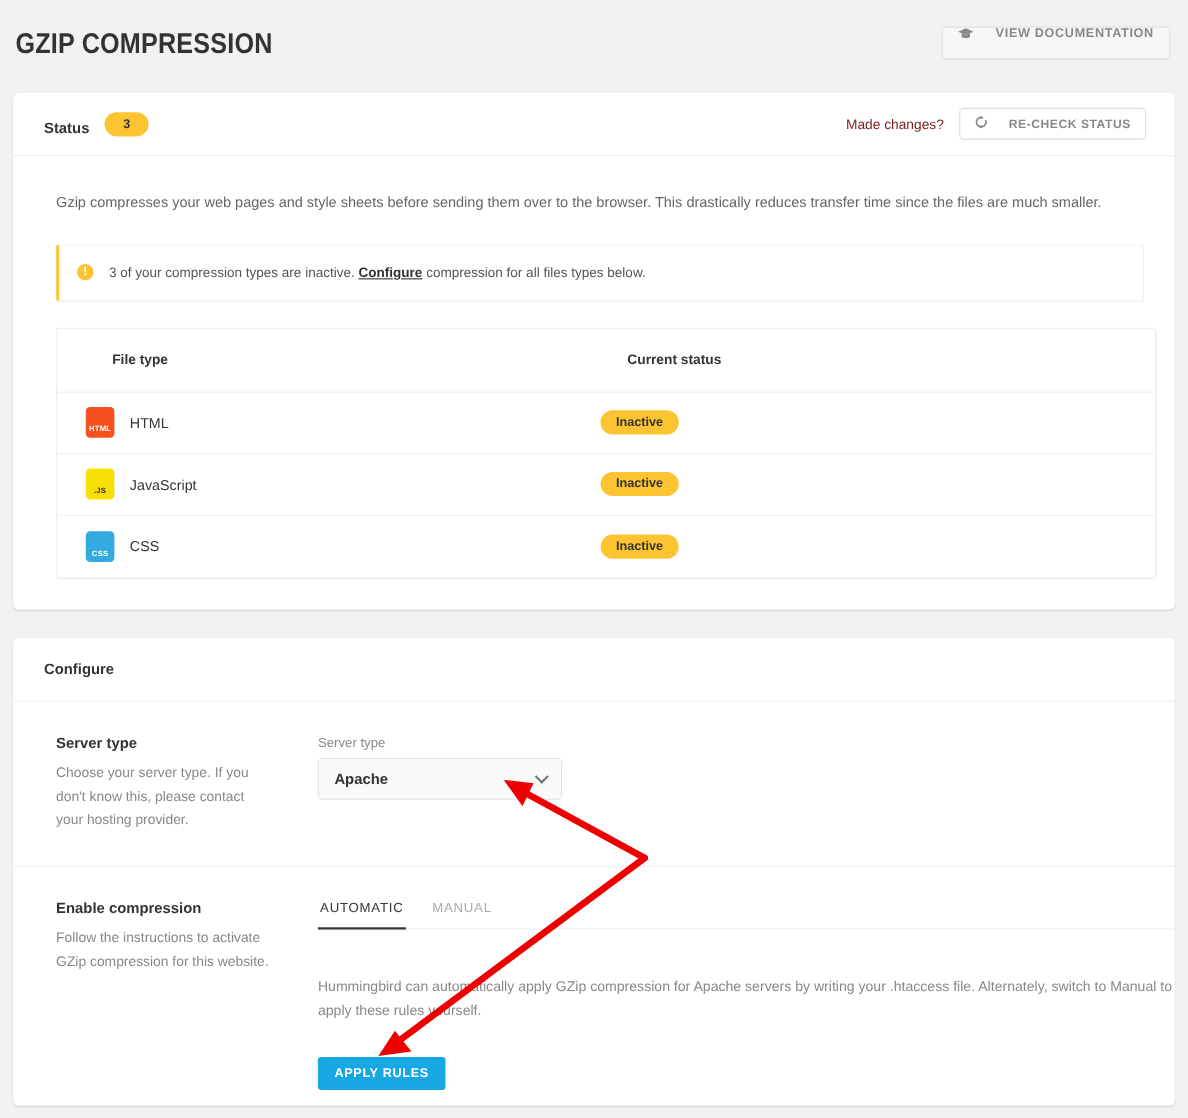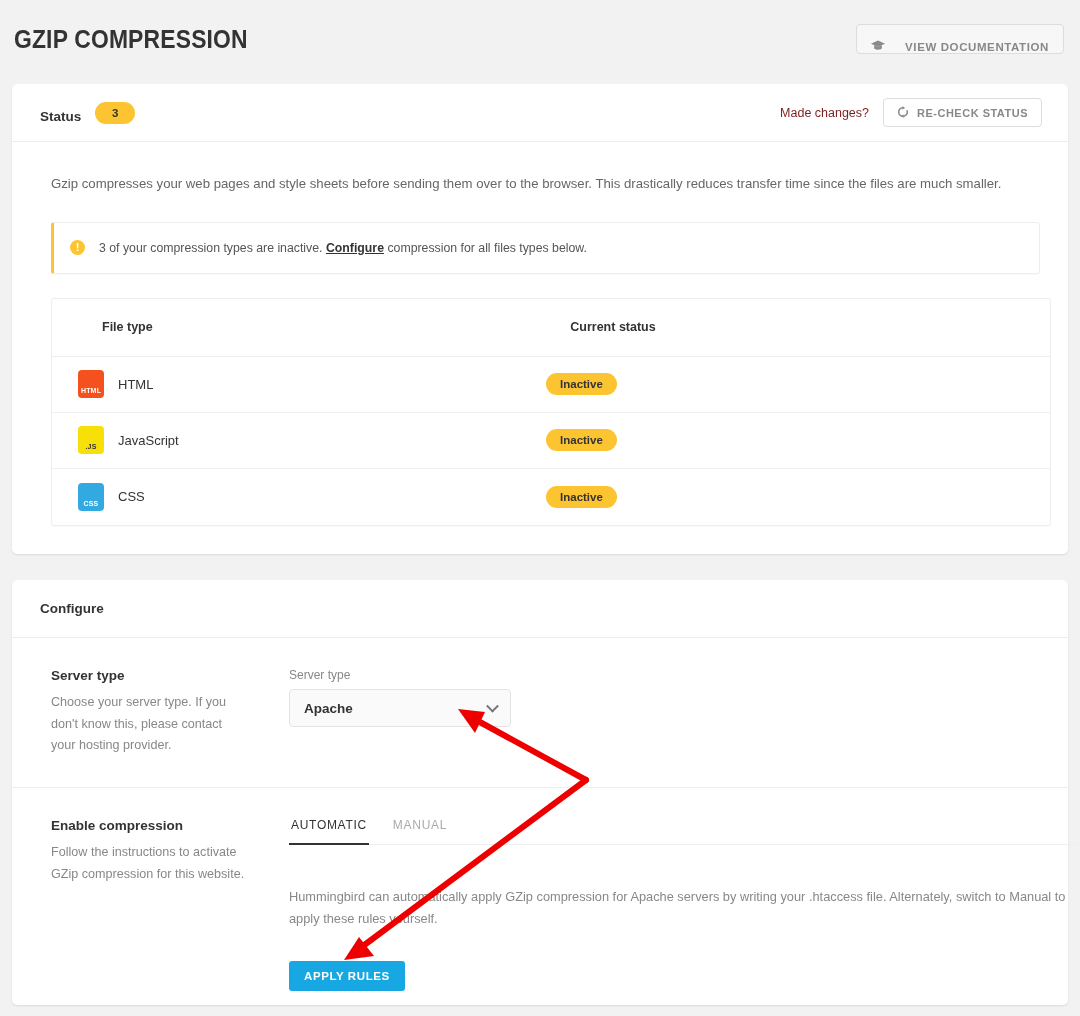--- a/index.html
+++ b/index.html
@@ -23,21 +23,21 @@
   .page-title {
     font-size: 26px;
     font-weight: bold;
     letter-spacing: 0.2px;
     color: #333333;
     transform: scaleX(0.88);
     transform-origin: left center;
     font-family: "Liberation Sans Narrow", "Liberation Sans", sans-serif;
   }
   .doc-btn {
-    display: inline-flex; align-items: flex-end; gap: 20px;
+    display: inline-flex; align-items: flex-start; gap: 20px;
     height: 30px; padding: 0 14px;
     background: #f7f7f7;
     border: 1px solid #dddddd;
     border-radius: 4px;
     color: #888888;
     font-size: 11.5px; font-weight: bold; letter-spacing: 0.6px;
     cursor: pointer;
   }
 
   
@@ -65,21 +65,21 @@
     min-width: 40px; height: 22px;
     padding: 0 12px;
     background: #fcc430;
     border-radius: 11px;
     display: inline-flex; align-items: center; justify-content: center;
     font-size: 11.5px; font-weight: bold; color: #333333;
   }
   .card-head-right { display: flex; align-items: center; gap: 14px; }
   .made-changes { font-size: 12.5px; color: #7f1d1d; }
   .recheck-btn {
-    display: inline-flex; align-items: center; gap: 8px;
+    display: inline-flex; align-items: center; gap: 19px;
     height: 29px; padding: 0 13px;
     background: #ffffff;
     border: 1px solid #dddddd;
     border-radius: 4px;
     color: #888888;
     font-size: 11px; font-weight: bold; letter-spacing: 0.5px;
     cursor: pointer;
   }
 
   

